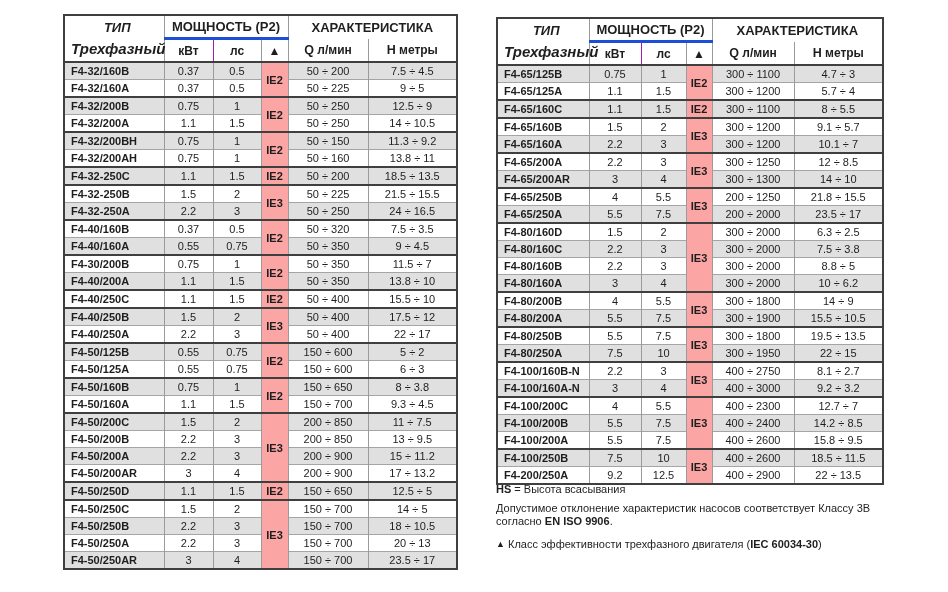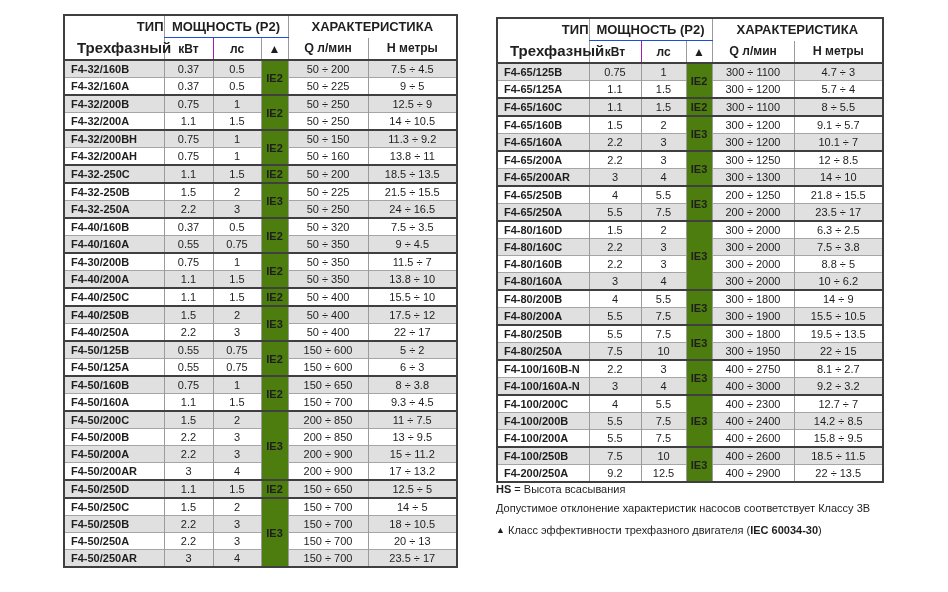--- a/index.html
+++ b/index.html
@@ -11,44 +11,44 @@
   #left-table-wrap  { left:63px;  top:14px; }
   #right-table-wrap { left:496px; top:17px; }
 
   table.spec { border-collapse:collapse; table-layout:fixed; border:2px solid #3f3f3f; }
   #left-table  { width:393px; }
   #right-table { width:386px; }
 
   thead th { font-weight:bold; background:#fff; padding:0; vertical-align:middle; }
   tr.row1 th { height:21px; font-size:13px; }
   tr.row2 th { height:21px; font-size:12px; border-bottom:2px solid #3f3f3f; }
-  th.h-type { text-align:right; padding-left:12px; vertical-align:middle; }
+  th.h-type { text-align:center; padding-left:6px; vertical-align:middle;font-style:italic; }
   th.h-type .l1 { font-size:13px; line-height:20px; }
   th.h-type .l2 { font-size:15px; line-height:22px; }
-  th.hdr-power { border-left:1px solid #9b9b9b; border-bottom:1px solid #1d4ed8; }
+  th.hdr-power { border-left:1px solid #9b9b9b; border-bottom:3px solid #1d4ed8; }
   th.hdr-char  { border-left:1px solid #9b9b9b; }
   th.s-kw  { border-left:1px solid #9b9b9b; }
   th.s-hp  { border-left:1px solid #a21caf; }
   th.s-tri { border-left:1px solid #9b9b9b; font-size:9px; }
   th.s-q   { border-left:1px solid #9b9b9b;text-align:center; }
   th.s-h   { border-left:1px solid #9b9b9b; }
   th.s-q .unit, th.s-h .unit { font-weight:bold; }
   th.s-q b, th.s-h b { font-size:12.5px; }
 
   tbody td {
     font-size:11px; line-height:12px; padding:2px 3px; text-align:center;
     background:#fff; border-top:1px solid #a5a5a5; vertical-align:middle;
   }
   tbody tr.gstart td { border-top:2px solid #3f3f3f; }
   tbody td.c-type { text-align:left; padding-left:6px; font-weight:bold; }
   tbody td.c-kw, tbody td.c-hp, tbody td.c-ie, tbody td.c-q, tbody td.c-h
     { border-left:1px solid #9b9b9b; }
   tbody td.c-ie { font-weight:bold; }
   tbody tr.shade td { background:#e0e0e0; }
-  tbody tr.shade td.c-ie, tbody tr td.c-ie { background:#4d7c0f; }
+  tbody tr.shade td.c-ie, tbody tr td.c-ie { background:#fca5a5; }
 
   #footer { position:absolute; left:496px; top:483px; width:402px; font-size:11px; line-height:13.5px; }
   #footer b { font-weight:bold; }
   .legend-line { display:flex; }
   .legend-line .sp { width:26px; }
   .note { margin-top:5px; }
   .footnote { margin-top:9px; }
   .footnote .tri { font-size:9px; position:relative; top:-1px; }
 </style>
 </head>
@@ -513,17 +513,18 @@
       </tbody>
   </table>
 </div>
 
 <div id="footer">
   <div class="legend-line">
     <span><b>HS</b><span> = Высота всасывания</span></span>
   </div>
   <div class="note">
     <div>Допустимое отклонение характеристик насосов соответствует Классу 3В</div>
+    <div><span>согласно </span><b>EN ISO 9906</b><span>.</span></div>
   </div>
   <div class="footnote">
     <span class="tri">▲</span><span> Класс эффективности трехфазного двигателя (</span><b>IEC 60034-30</b><span>)</span>
   </div>
 </div>
 
 </body></html>

